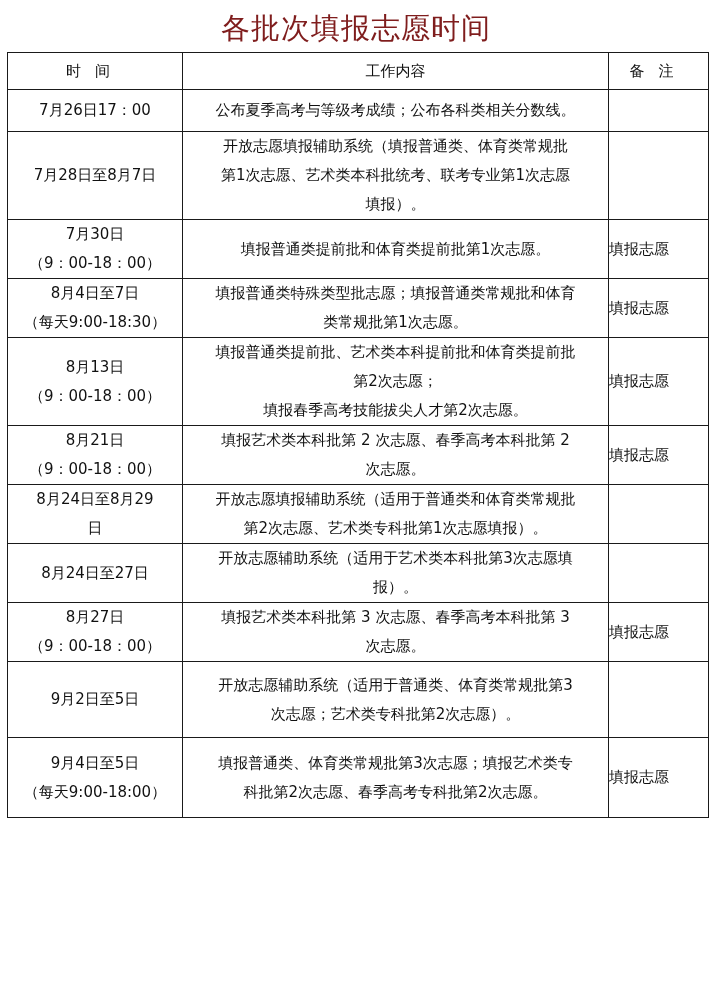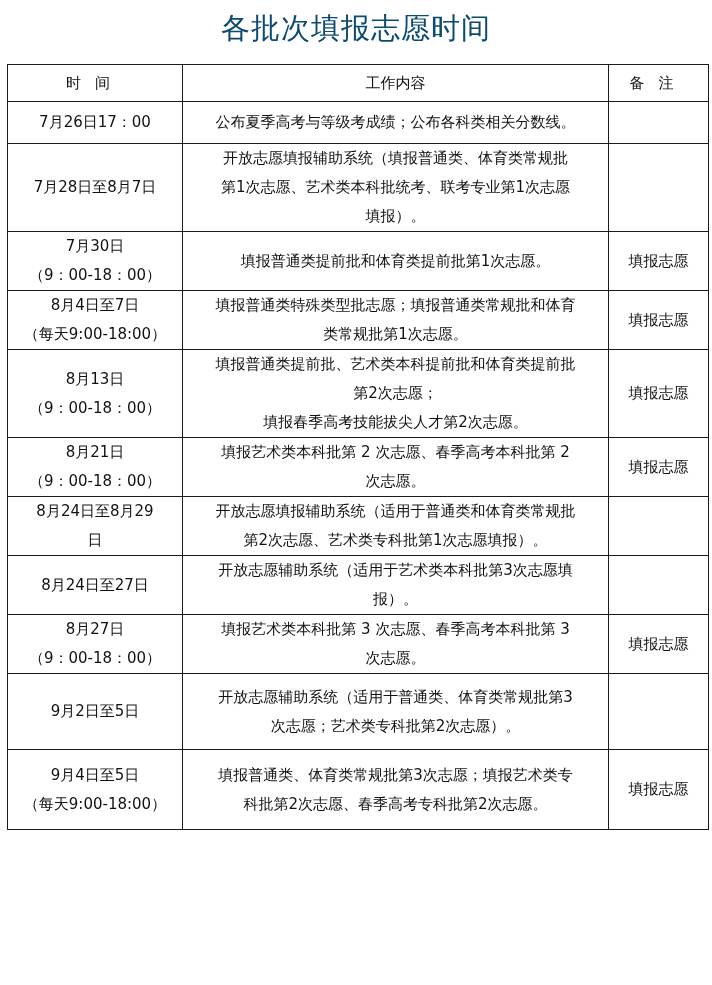--- a/index.html
+++ b/index.html
@@ -17,26 +17,26 @@
     }
     .title {
       position: absolute;
       left: 0;
       top: 10px;
       width: 712px;
       text-align: center;
       font-size: 29px;
       line-height: 36px;
       letter-spacing: 1px;
-      color: #0c4a6e;
+      color: #7f1d1d;
     }
     table.schedule {
       position: absolute;
       left: 7px;
-      top: 64px;
+      top: 52px;
       width: 701px;
       border-collapse: collapse;
       table-layout: fixed;
       font-size: 15px;
     }
     table.schedule td, table.schedule th {
       border: 1.5px solid #1a1a1a;
       padding: 0;
       vertical-align: middle;
       font-weight: normal;
@@ -56,21 +56,20 @@
     }
     td.content {
       text-align: center;
       padding: 0 6px 0 9px;
       line-height: 29px;
       white-space: pre-line;
       vertical-align: top;
     }
     td.content.mid { vertical-align: middle; }
     td.note {
-      text-align: center;
     }
   </style>
 </head>
 <body>
 
 <div class="title">各批次填报志愿时间</div>
 
 <table class="schedule">
   <colgroup>
     <col class="c-time">
@@ -98,21 +97,21 @@
         <td class="note"></td>
       </tr>
       <tr style="height: 59px; margin-top: 37px;">
         <td class="time">7月30日
 （9：00-18：00）</td>
         <td class="content">填报普通类提前批和体育类提前批第1次志愿。</td>
         <td class="note">填报志愿</td>
       </tr>
       <tr style="height: 59px;">
         <td class="time">8月4日至7日
-（每天9:00-18:00）</td>
+（每天9:00-18:30）</td>
         <td class="content mid">填报普通类特殊类型批志愿；填报普通类常规批和体育
 类常规批第1次志愿。</td>
         <td class="note">填报志愿</td>
       </tr>
       <tr style="height: 87px;">
         <td class="time">8月13日
 （9：00-18：00）</td>
         <td class="content mid">填报普通类提前批、艺术类本科提前批和体育类提前批
 第2次志愿；
 填报春季高考技能拔尖人才第2次志愿。</td>

